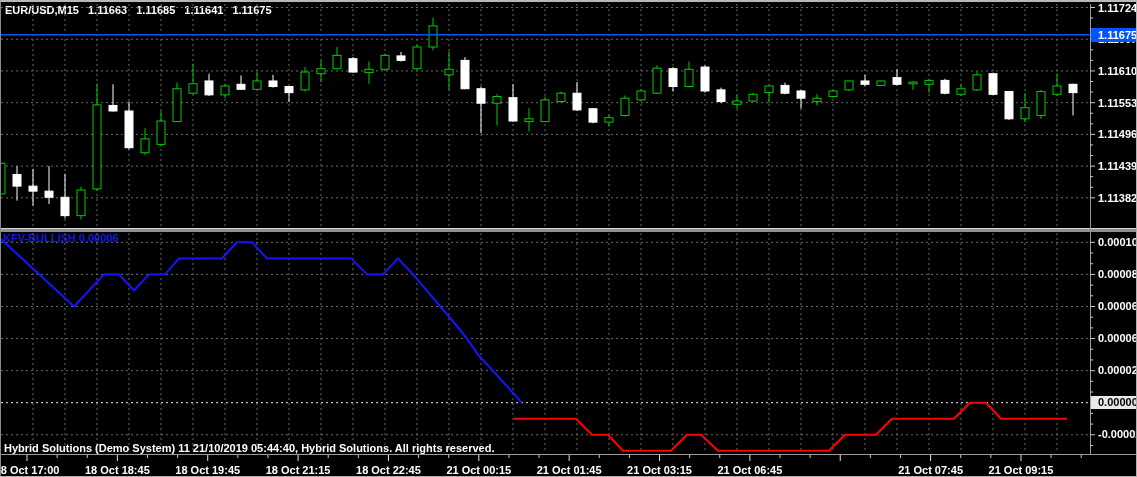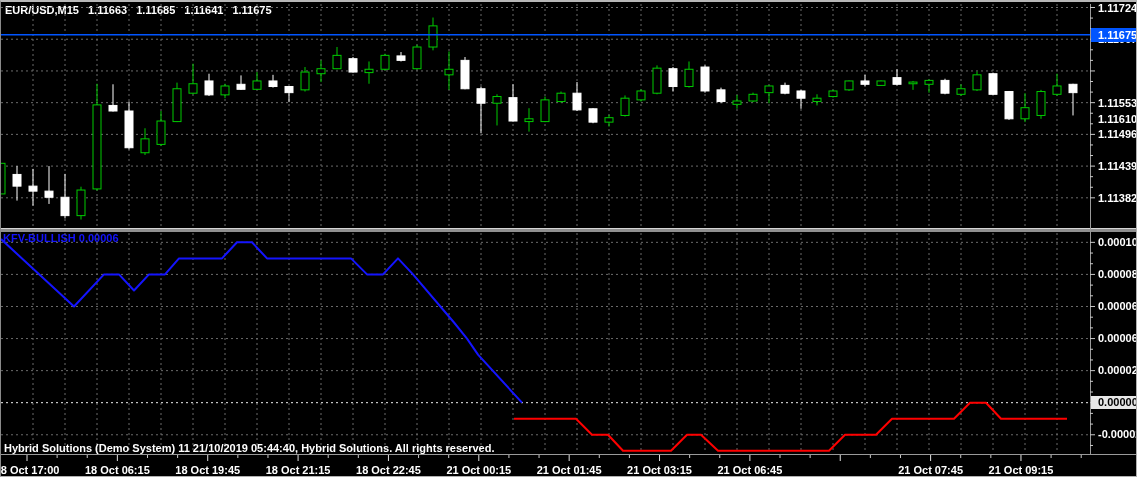--- a/index.html
+++ b/index.html
@@ -377,34 +377,34 @@
       <g>
         <line x1="0" y1="32.768010000005646" x2="1089" y2="32.768010000005646" stroke="#0055ff" stroke-width="1.6"></line>
       </g>
       <g>
         <polyline points="0,237.1 73,304.5 103,272.4 118,272.4 133,288.5 148,272.4 164,272.4 178,256.4 221,256.4 236,240.3 251,240.3 266,256.4 350,256.4 366,272.4 382,272.4 397,256.4 412,272.4 453,320.5 466,336.6 477,352.6 521,400.7" fill="none" stroke="#1414ff" stroke-width="2" stroke-linejoin="round"></polyline>
         <polyline points="513,416.7 575,416.7 591,432.8 607,432.8 622,448.8 670,448.8 686,432.8 700,432.8 717,448.8 828,448.8 844,432.8 875,432.8 891,416.7 953,416.7 969,400.7 985,400.7 1000,416.7 1066,416.7" fill="none" stroke="#ff0000" stroke-width="2" stroke-linejoin="round"></polyline>
       </g>
     </svg>
 <div class="axlab" style="top: -0.5px;">1.11724</div>
     <div class="axlab" style="top: 31.2199px;">1.11667</div>
-    <div class="axlab" style="top: 62.9399px; margin-top: 48px;">1.11610</div>
+    <div class="axlab" style="top: 62.9399px;">1.11610</div>
     <div class="axlab" style="top: 94.6598px;">1.11553</div>
     <div class="axlab" style="top: 126.38px;">1.11496</div>
     <div class="axlab" style="top: 158px;">1.11439</div>
     <div class="axlab" style="top: 189.82px;">1.11382</div>
     <div class="axlab" style="top: 233.85px;">0.00010</div>
     <div class="axlab" style="top: 265.92px;">0.00008</div>
     <div class="axlab" style="top: 297.99px;">0.00006</div>
     <div class="axlab" style="top: 330.06px;">0.00006</div>
     <div class="axlab" style="top: 362.13px;">0.00002</div>
     <div class="axlab" style="top: 394.2px;">0.00000</div>
     <div class="axlab" style="top: 426.27px;">-0.00002</div>
     <div class="tlab" style="left: 26px;">18 Oct 17:00</div>
-    <div class="tlab" style="left: 116.36px;">18 Oct 06:15</div>
+    <div class="tlab" style="left: 116.36px;">18 Oct 18:45</div>
     <div class="tlab" style="left: 206.72px;">18 Oct 19:45</div>
     <div class="tlab" style="left: 297.08px;">18 Oct 21:15</div>
     <div class="tlab" style="left: 387.44px;">18 Oct 22:45</div>
     <div class="tlab" style="left: 477.8px;">21 Oct 00:15</div>
     <div class="tlab" style="left: 568.16px;">21 Oct 01:45</div>
     <div class="tlab" style="left: 658.52px;">21 Oct 03:15</div>
     <div class="tlab" style="left: 748.88px;">21 Oct 06:45</div>
     <div class="tlab" style="left: 839.24px; margin-top: 10px;">21 Oct 06:15</div>
     <div class="tlab" style="left: 929.6px;">21 Oct 07:45</div>
     <div class="tlab" style="left: 1019.96px;">21 Oct 09:15</div>

